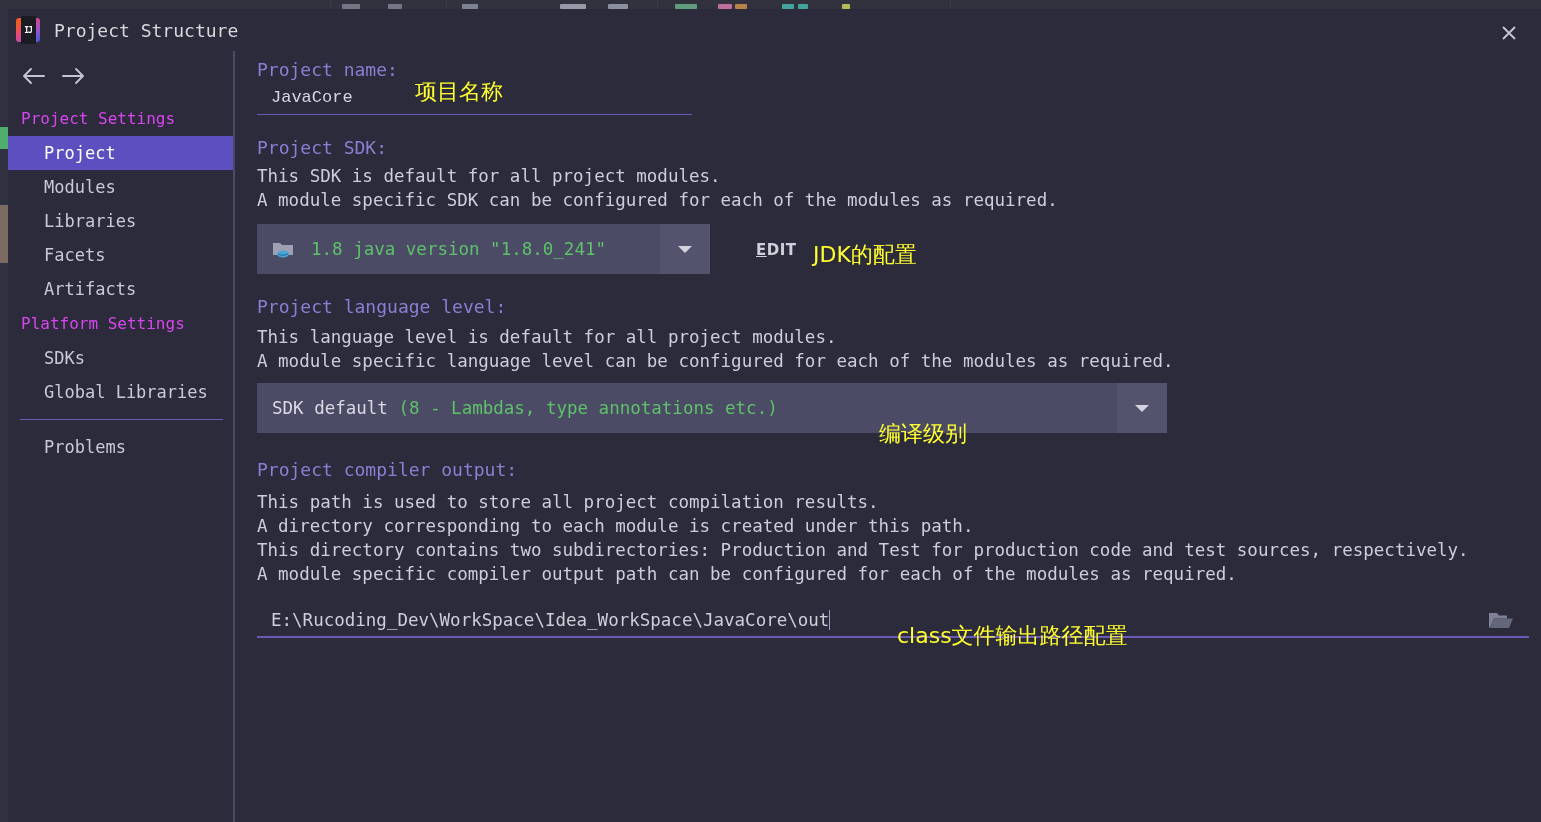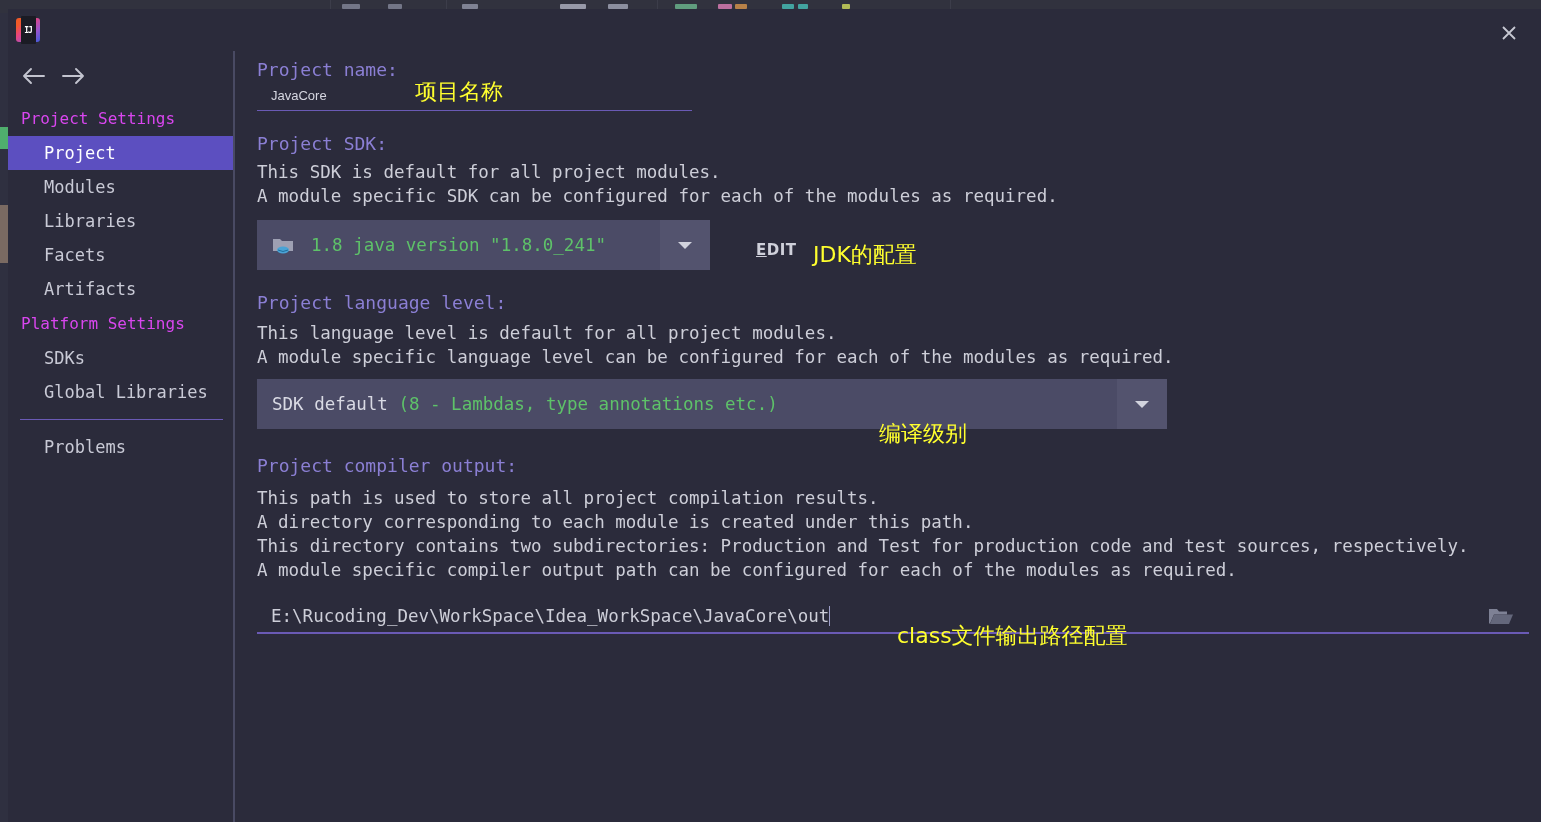--- a/index.html
+++ b/index.html
@@ -149,22 +149,22 @@
     font-family: "DejaVu Sans Mono","Liberation Mono",monospace;
     white-space: pre; line-height: 24px;
   }
 
   
   .name-field {
     position: relative;
     width: 435px; margin-top: 6px;
   }
   .name-field .val {
-    color: #d6d7e1; font-size: 13px; padding: 2px 0 7px 14px;
-    font-family: Liberation Sans, sans-serif;
+    color: #d6d7e1; font-size: 17px; padding: 2px 0 7px 14px;
+    font-family: Liberation Mono, monospace;
   }
   .name-field .underline {
     height: 1px; background: #6a5ab5; width: 435px;
   }
 
   
   .combo {
     position: relative;
     background: #4b4b66;
     height: 50px;
@@ -266,20 +266,21 @@
   <div class="edge-left"></div>
   <div class="edge-green"></div>
   <div class="edge-tab"></div>
 
   <div class="dialog">
 
     <div class="titlebar">
       <div class="ij-logo">
         <div class="inner">IJ</div>
       </div>
+      <div class="dialog-title">Project Structure</div>
       <div class="close-btn">
         <svg width="20" height="20" viewBox="0 0 20 20" aria-hidden="true">
           <path d="M4 4 L16 16 M16 4 L4 16" stroke="#c7c8d2" stroke-width="1.8" fill="none"></path>
         </svg>
       </div>
     </div>
 
     <div class="navbar">
       <div class="nav-arrow nav-back">
         <svg width="26" height="20" viewBox="0 0 26 20" aria-hidden="true">

